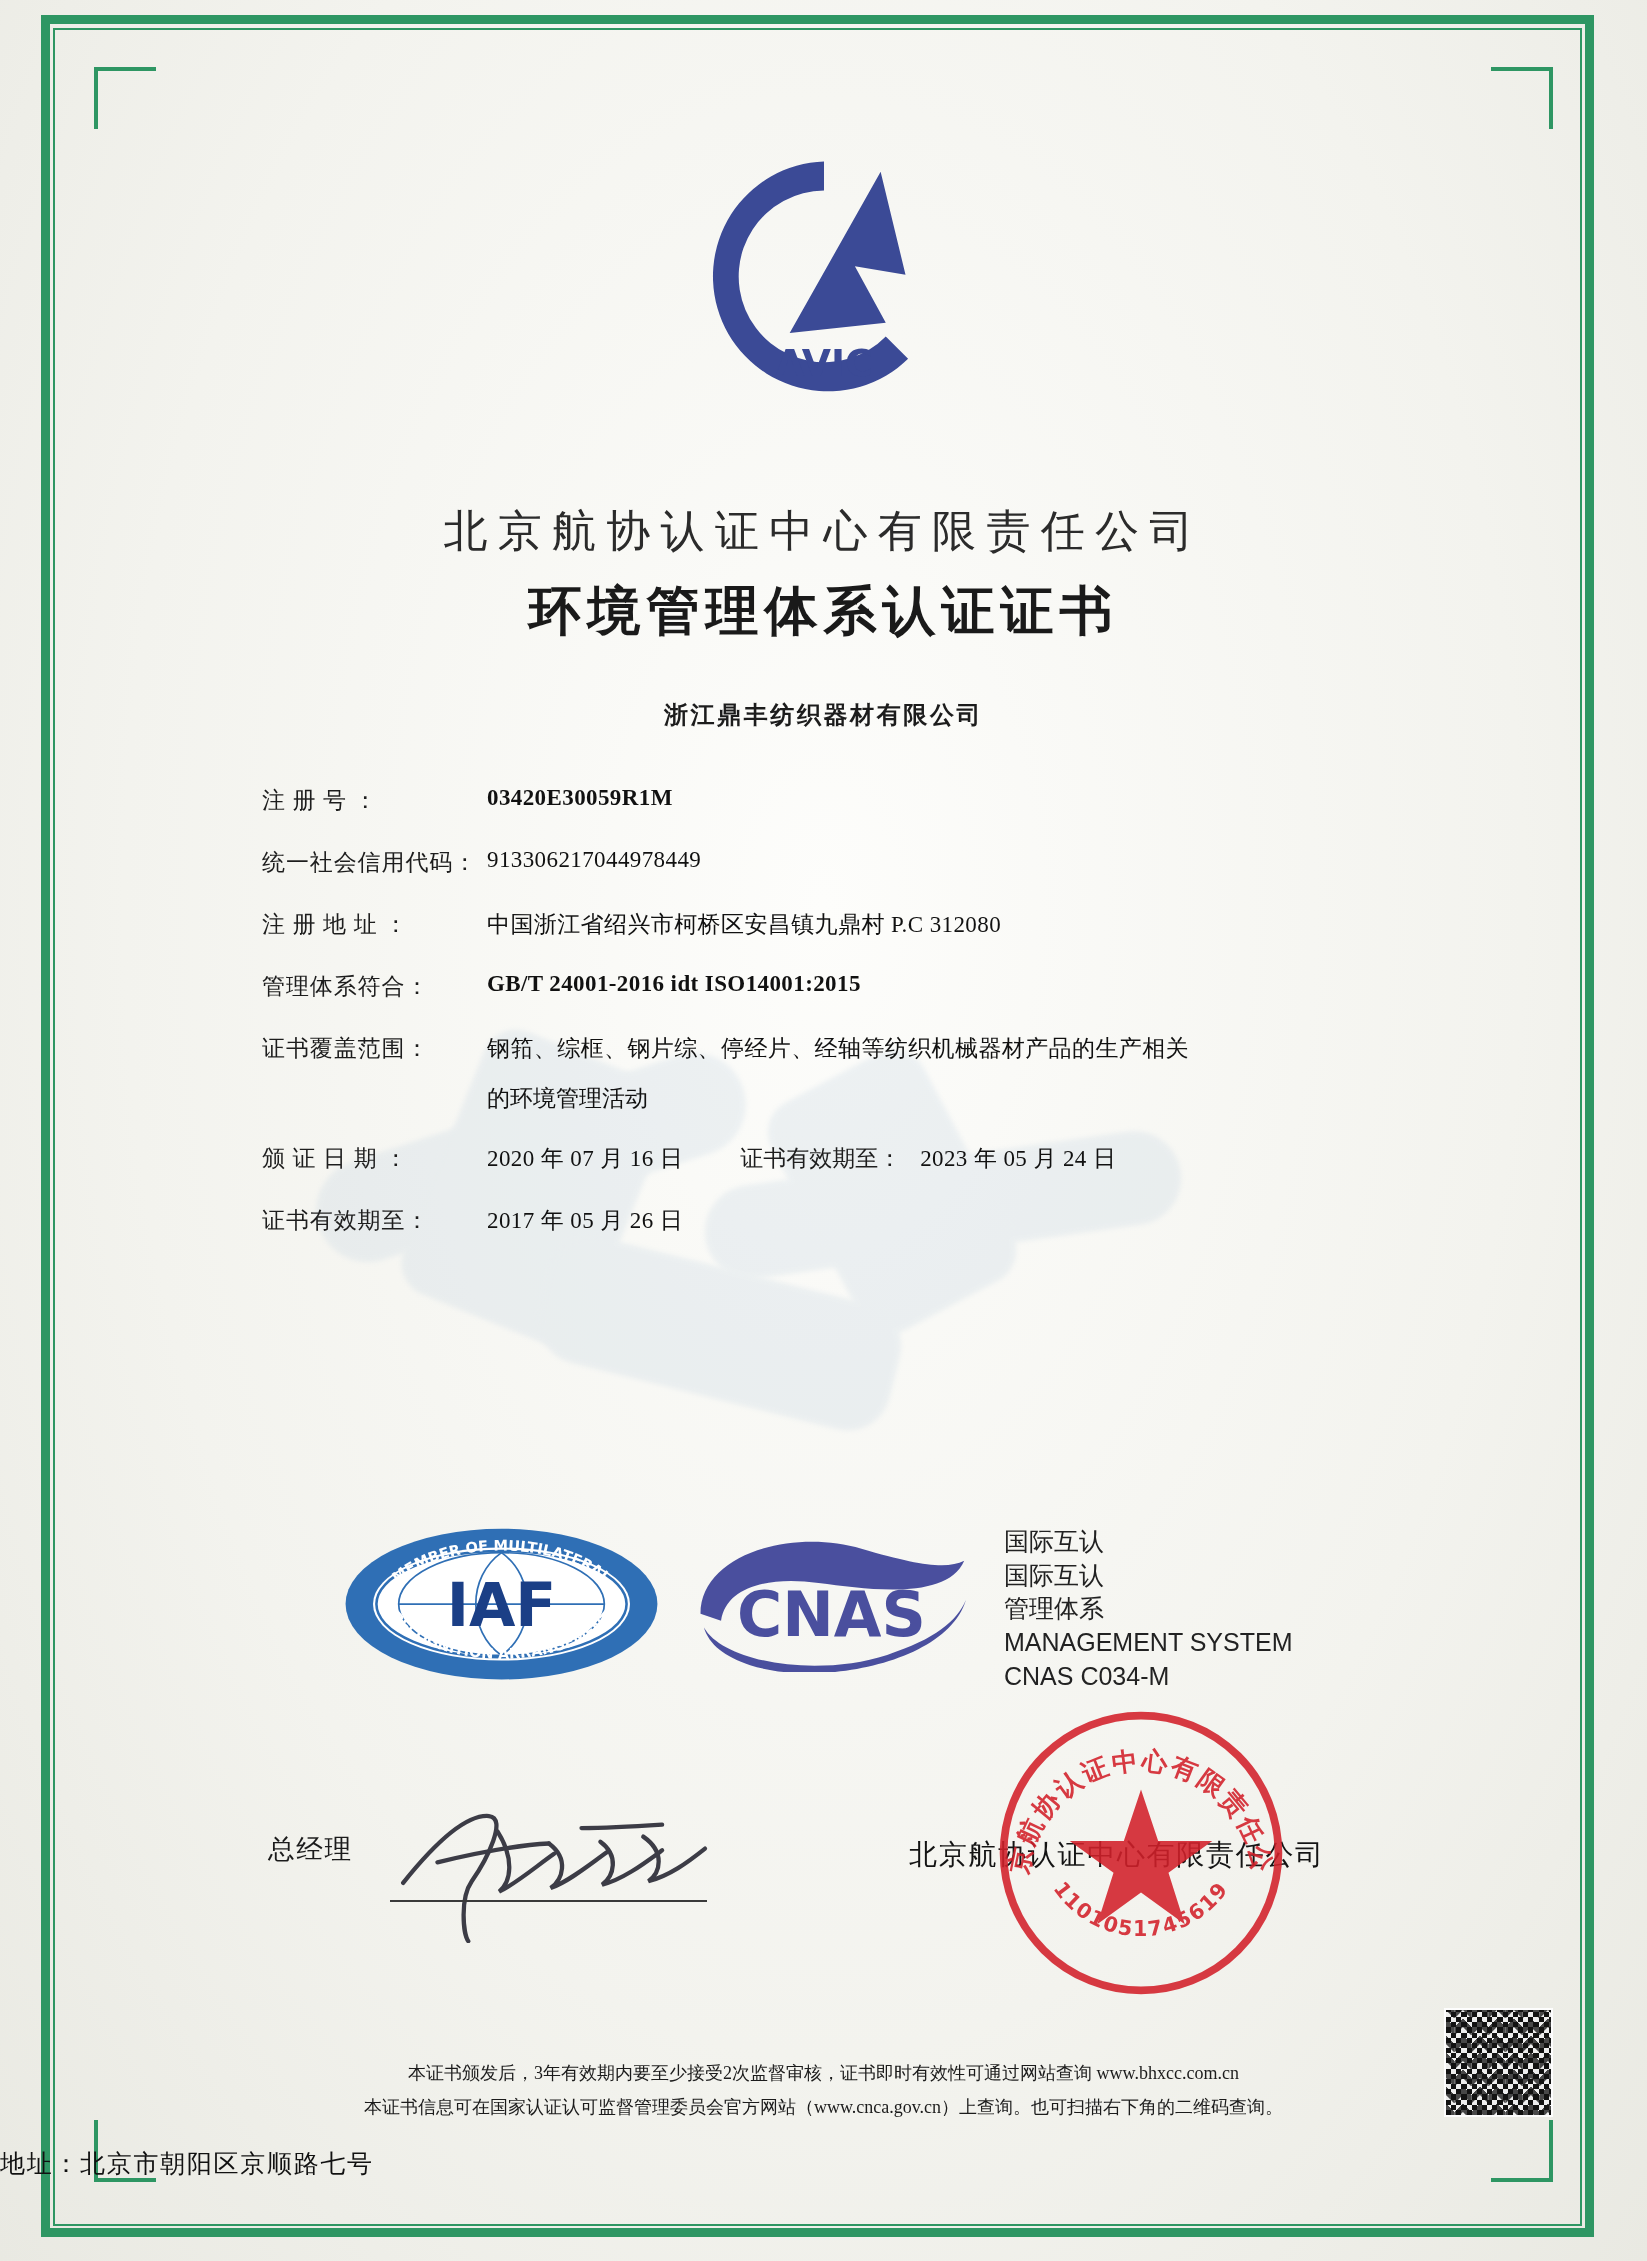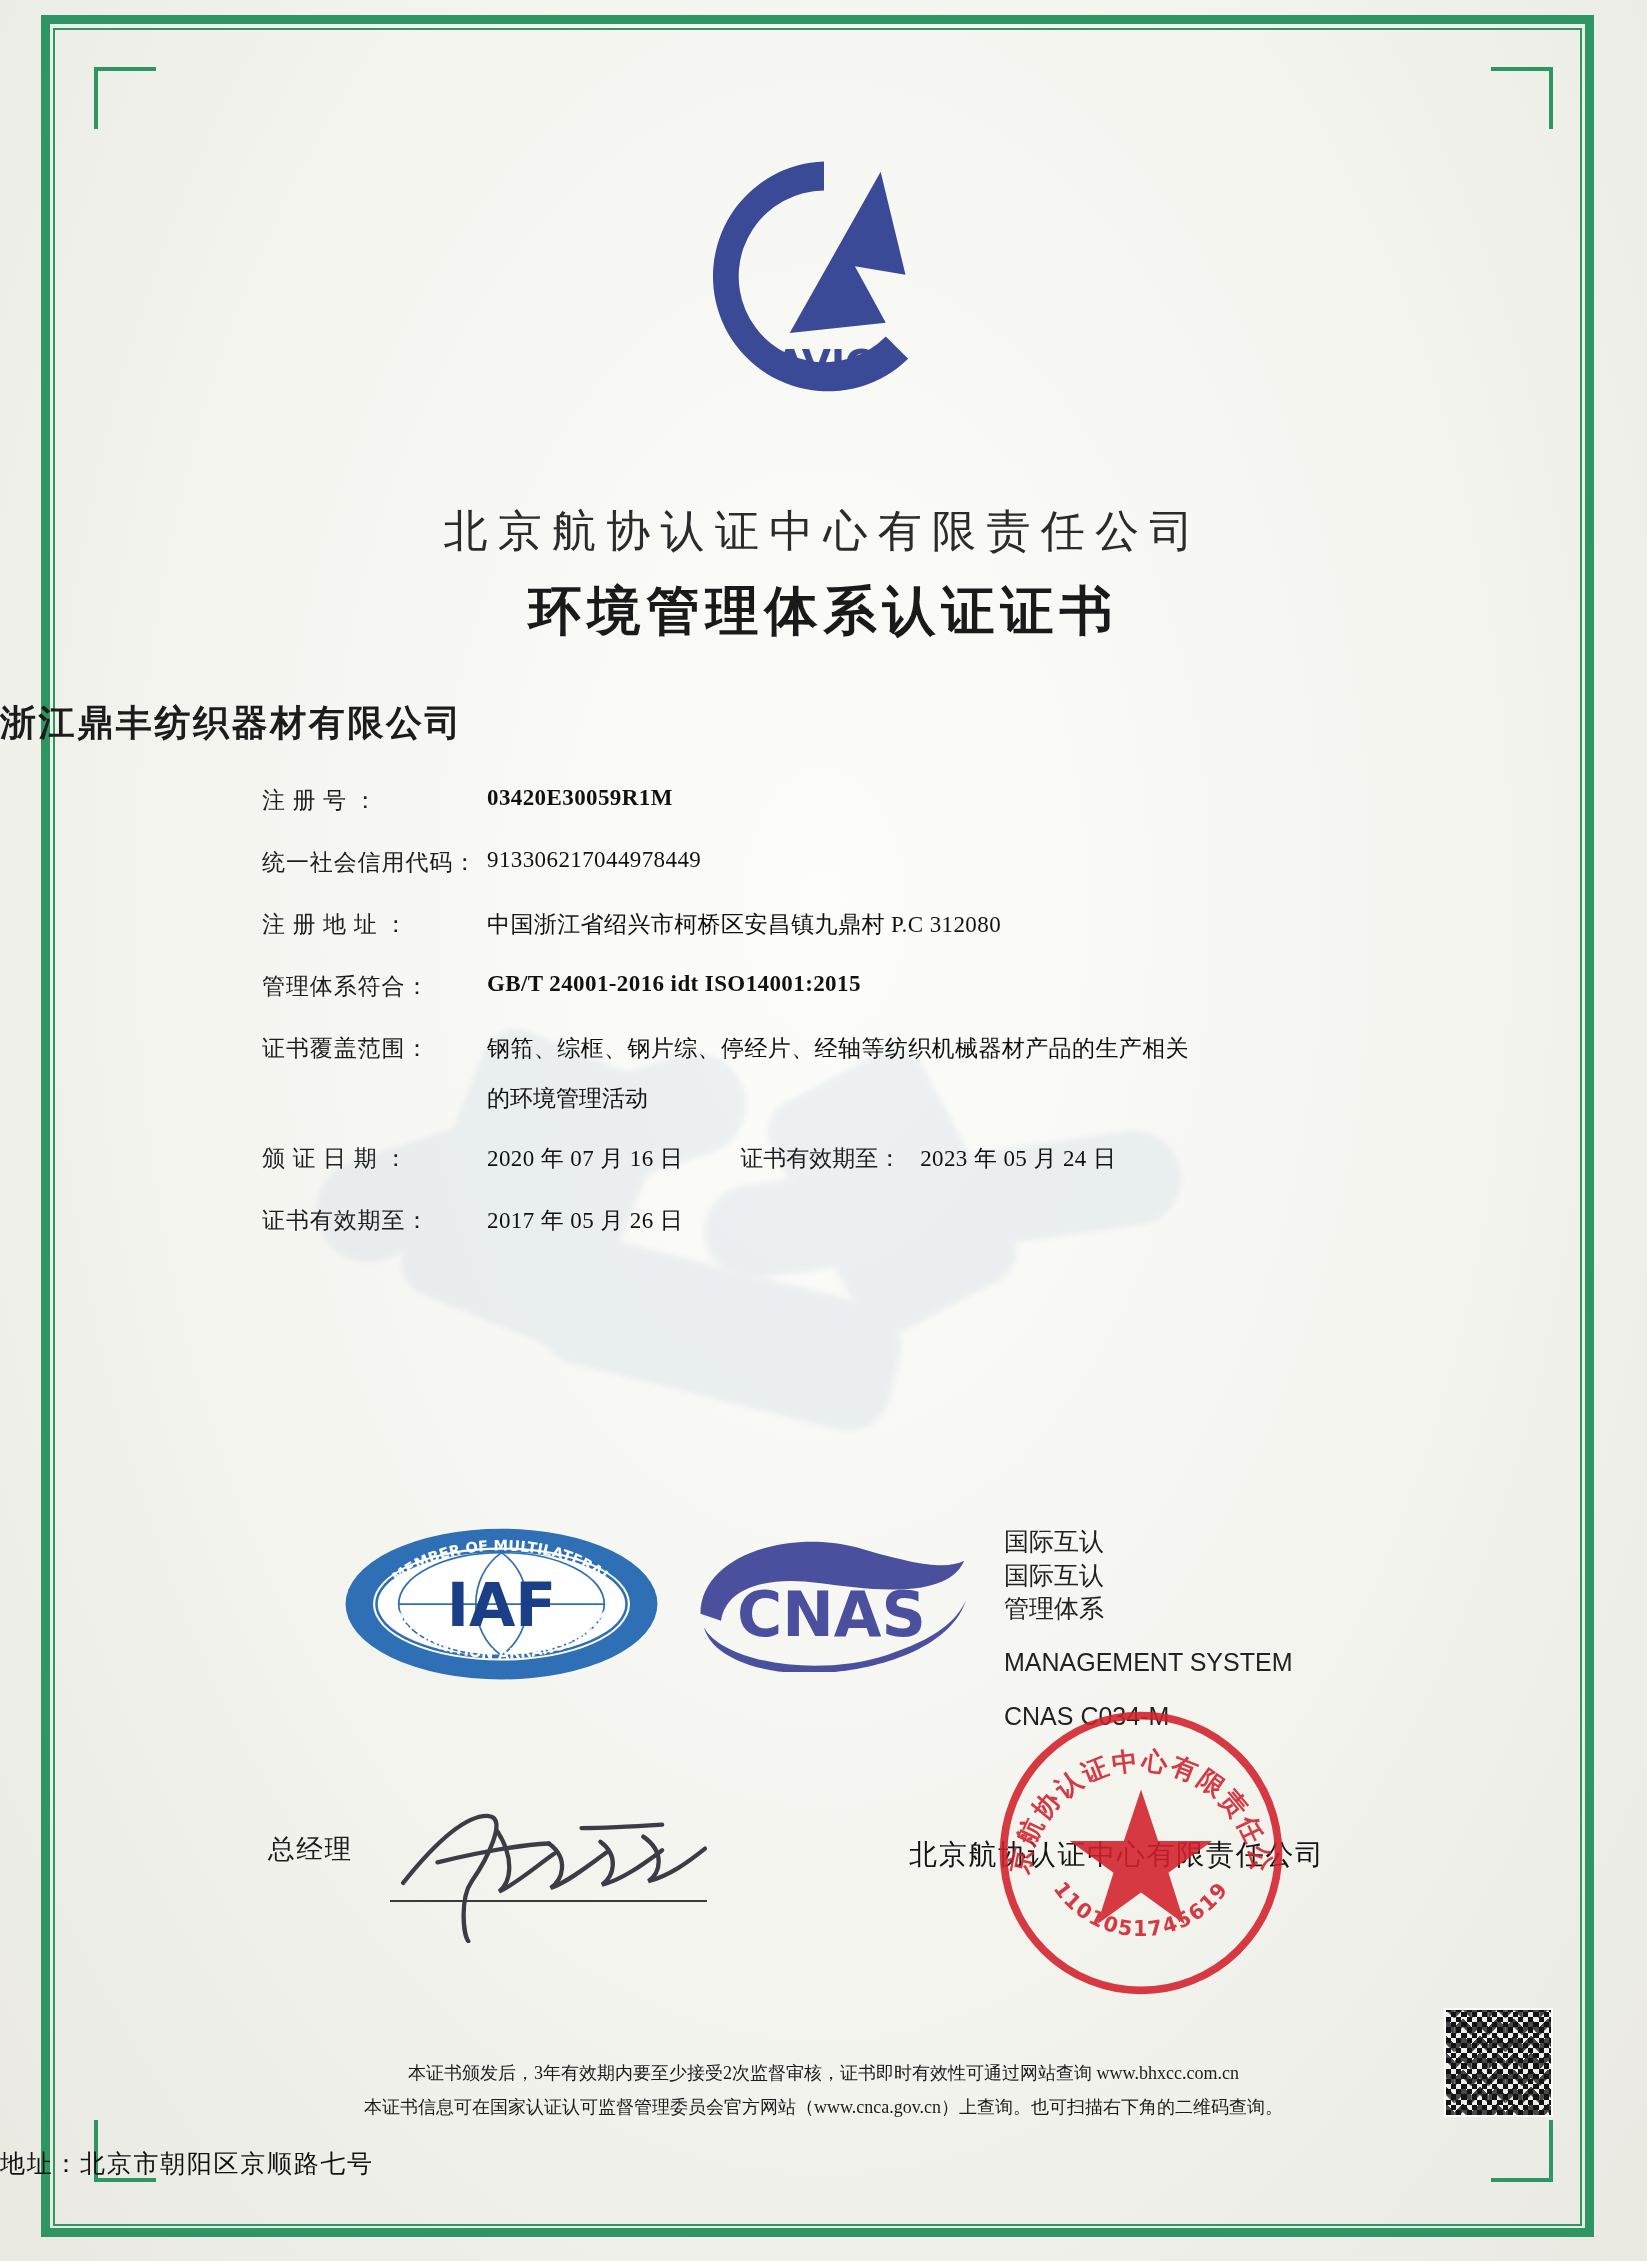--- a/index.html
+++ b/index.html
@@ -97,22 +97,22 @@
     font-size: 53px;
     font-weight: bold;
     letter-spacing: 6px;
     color: #1a1a1a;
     font-family: "DejaVu Sans", sans-serif;
   }
   .company {
     position: absolute;
     left: 0; right: 0;
     top: 699px;
-    text-align: left;
-    font-size: 36px;
+    text-align: center;
+    font-size: 24px;
     font-weight: bold;
     letter-spacing: 2.6px;
     color: #1c1c1c;
   }
 
   
   .fields {
     position: absolute;
     left: 262px;
     top: 785px;
@@ -178,21 +178,20 @@
   .cnas-text {
     position: absolute;
     left: 661px; top: 6.9px;
     font-size: 25px;
     line-height: 1.35;
     color: #222;
     font-family: "Liberation Sans", sans-serif;
   }
   .cnas-text .en {
     font-family: "Liberation Sans", sans-serif;
-    margin-top: 20px;
   }
 
   
   .sig-label {
     position: absolute;
     left: 268px;
     top: 1831px;
     font-size: 26.6px;
     color: #1b1b1b;
     letter-spacing: 1.7px;

